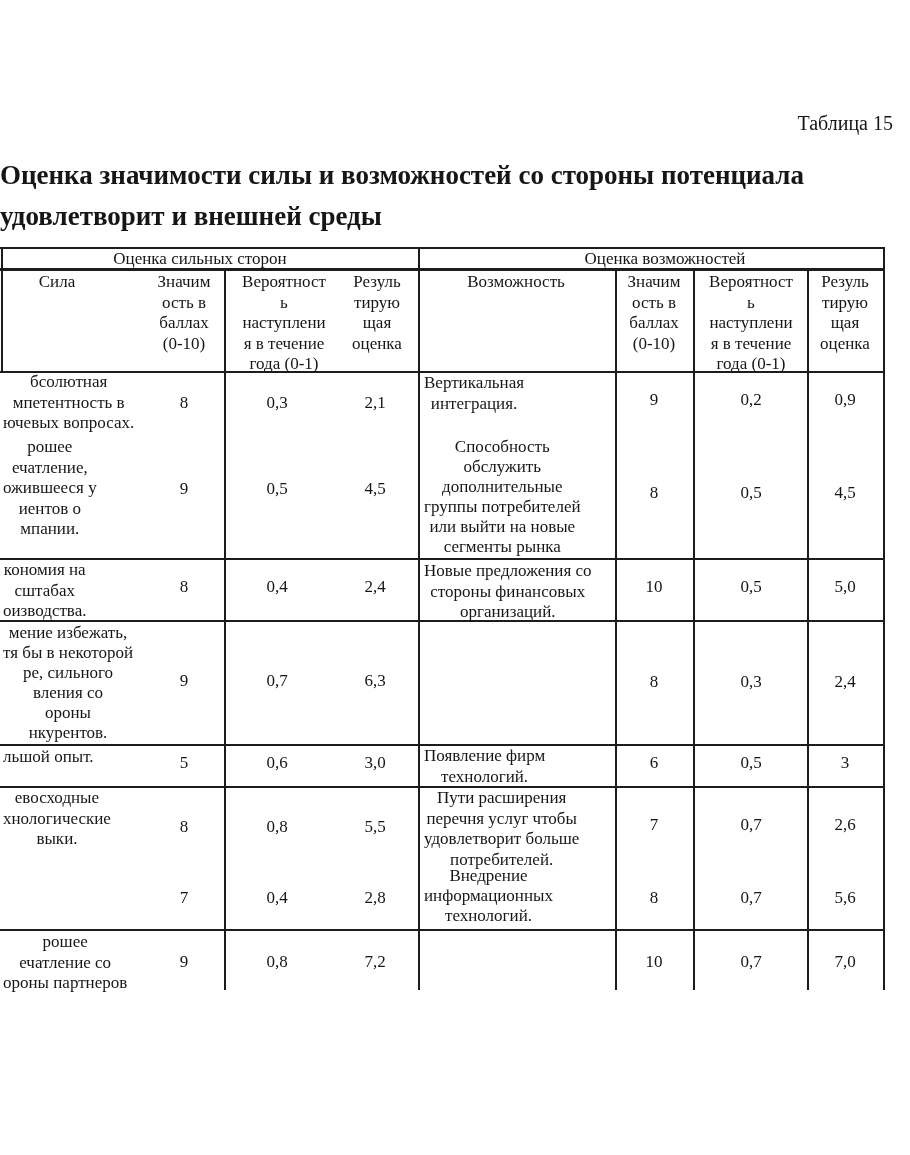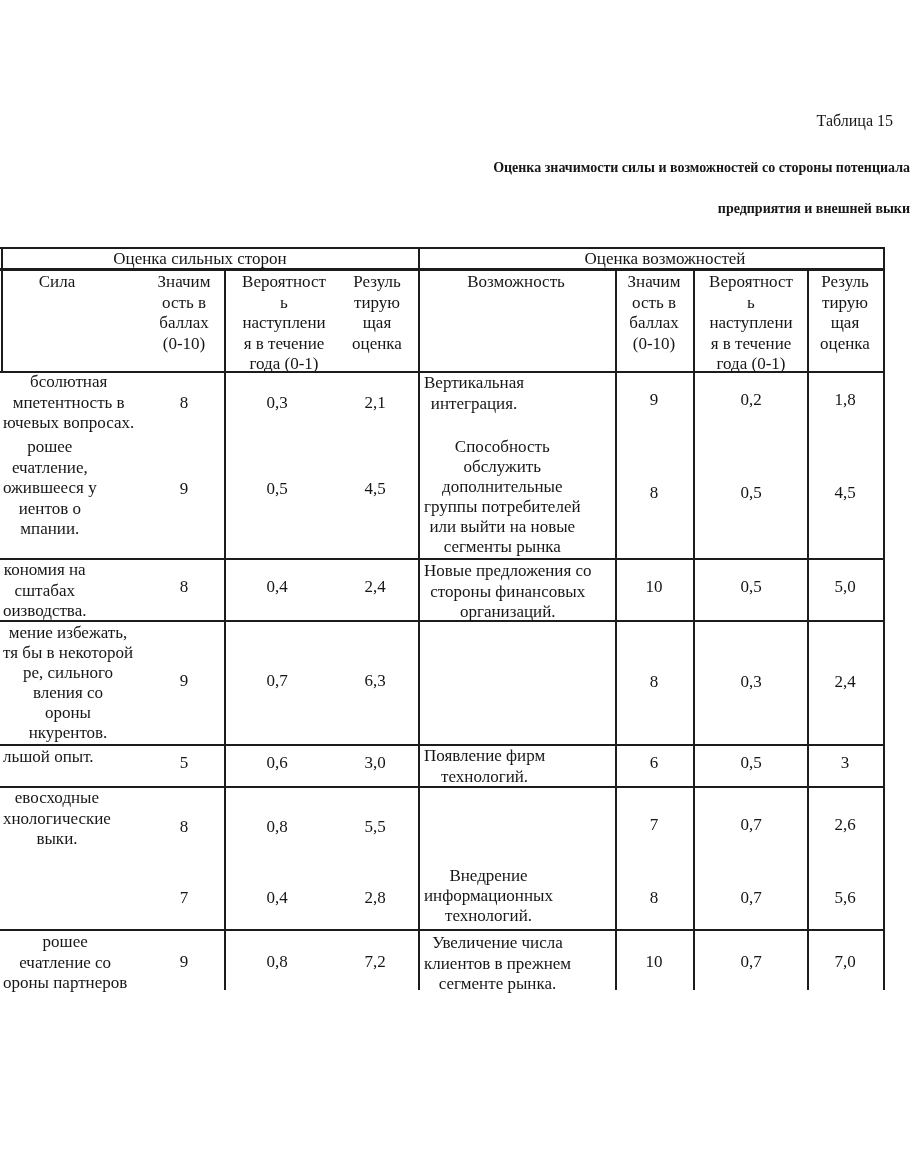--- a/index.html
+++ b/index.html
@@ -1,38 +1,38 @@
 <!DOCTYPE html>
 <html><head>
 <meta charset="utf-8">
 <style>
   html,body{margin:0;padding:0;background:#ffffff;}
   .page{position:relative;width:910px;height:1155px;background:#ffffff;overflow:hidden;
         font-family:"Liberation Serif","DejaVu Serif",serif;color:#161616;}
-  .tbl-label{position:absolute;top:112px;right:17px;font-size:16px;white-space:nowrap;}
-  .title{position:absolute;left:0;width:100%;text-align:right;font-weight:bold;font-size:14px;white-space:nowrap;}
+  .tbl-label{position:absolute;top:112px;right:17px;font-size:20px;white-space:nowrap;}
+  .title{position:absolute;left:0;width:100%;text-align:left;font-weight:bold;font-size:27px;white-space:nowrap;}
   .title.l1{top:160px;}
   .title.l2{top:201px;}
   .hl{position:absolute;left:0;width:885px;height:2px;background:#1c1c1c;}
   .vl{position:absolute;width:2px;background:#1c1c1c;}
   .hc{position:absolute;font-size:17px;line-height:20.5px;white-space:pre-line;text-align:center;
       transform:translateX(-50%);}
   .cell{position:absolute;font-size:17px;line-height:20.5px;}
   .txt{white-space:pre;text-align:center;}
   .num{transform:translateX(-50%);white-space:nowrap;}
   .lh20{line-height:20px;}
 </style>
 </head>
 <body>
 
 <div class="page">
 
   <div class="tbl-label">Таблица 15</div>
   <div class="title l1">Оценка значимости силы и возможностей со стороны потенциала</div>
-  <div class="title l2">предприятия и внешней выки</div>
+  <div class="title l2">удовлетворит и внешней среды</div>
 
   <div class="hl" style="top:247px"></div>
   <div class="hl" style="top:268px;height:3px"></div>
   <div class="hl" style="top:371px"></div>
   <div class="hl" style="top:558px"></div>
   <div class="hl" style="top:620px"></div>
   <div class="hl" style="top:744px"></div>
   <div class="hl" style="top:786px"></div>
   <div class="hl" style="top:929px"></div>
 
@@ -130,21 +130,21 @@
 ечатление со
 ороны партнеров</div>
   <div class="cell num" style="left:184px;top:952px">9</div>
   <div class="cell num" style="left:277px;top:952px">0,8</div>
   <div class="cell num" style="left:375px;top:952px">7,2</div>
 
   <div class="cell txt" style="left:424px;top:373px">Вертикальная
 интеграция.</div>
   <div class="cell num" style="left:654px;top:390px">9</div>
   <div class="cell num" style="left:751px;top:390px">0,2</div>
-  <div class="cell num" style="left:845px;top:390px">1,8</div>
+  <div class="cell num" style="left:845px;top:390px">0,9</div>
 
   <div class="cell txt lh20" style="left:424px;top:437px">Способность
 обслужить
 дополнительные
 группы потребителей
 или выйти на новые
 сегменты рынка</div>
   <div class="cell num" style="left:654px;top:483px">8</div>
   <div class="cell num" style="left:751px;top:483px">0,5</div>
   <div class="cell num" style="left:845px;top:483px">4,5</div>
@@ -159,31 +159,32 @@
   <div class="cell num" style="left:654px;top:672px">8</div>
   <div class="cell num" style="left:751px;top:672px">0,3</div>
   <div class="cell num" style="left:845px;top:672px">2,4</div>
 
   <div class="cell txt" style="left:424px;top:746px">Появление фирм
 технологий.</div>
   <div class="cell num" style="left:654px;top:753px">6</div>
   <div class="cell num" style="left:751px;top:753px">0,5</div>
   <div class="cell num" style="left:845px;top:753px">3</div>
 
+  <div class="cell txt" style="left:424px;top:788px">Пути расширения
+перечня услуг чтобы
+удовлетворит больше
+потребителей.</div>
   <div class="cell num" style="left:654px;top:815px">7</div>
   <div class="cell num" style="left:751px;top:815px">0,7</div>
   <div class="cell num" style="left:845px;top:815px">2,6</div>
 
   <div class="cell txt lh20" style="left:424px;top:866px">Внедрение
 информационных
 технологий.</div>
   <div class="cell num" style="left:654px;top:888px">8</div>
   <div class="cell num" style="left:751px;top:888px">0,7</div>
   <div class="cell num" style="left:845px;top:888px">5,6</div>
 
-  <div class="cell txt" style="left:424px;top:933px">Увеличение числа
-клиентов в прежнем
-сегменте рынка.</div>
   <div class="cell num" style="left:654px;top:952px">10</div>
   <div class="cell num" style="left:751px;top:952px">0,7</div>
   <div class="cell num" style="left:845px;top:952px">7,0</div>
 
 </div>
 
 </body></html>

